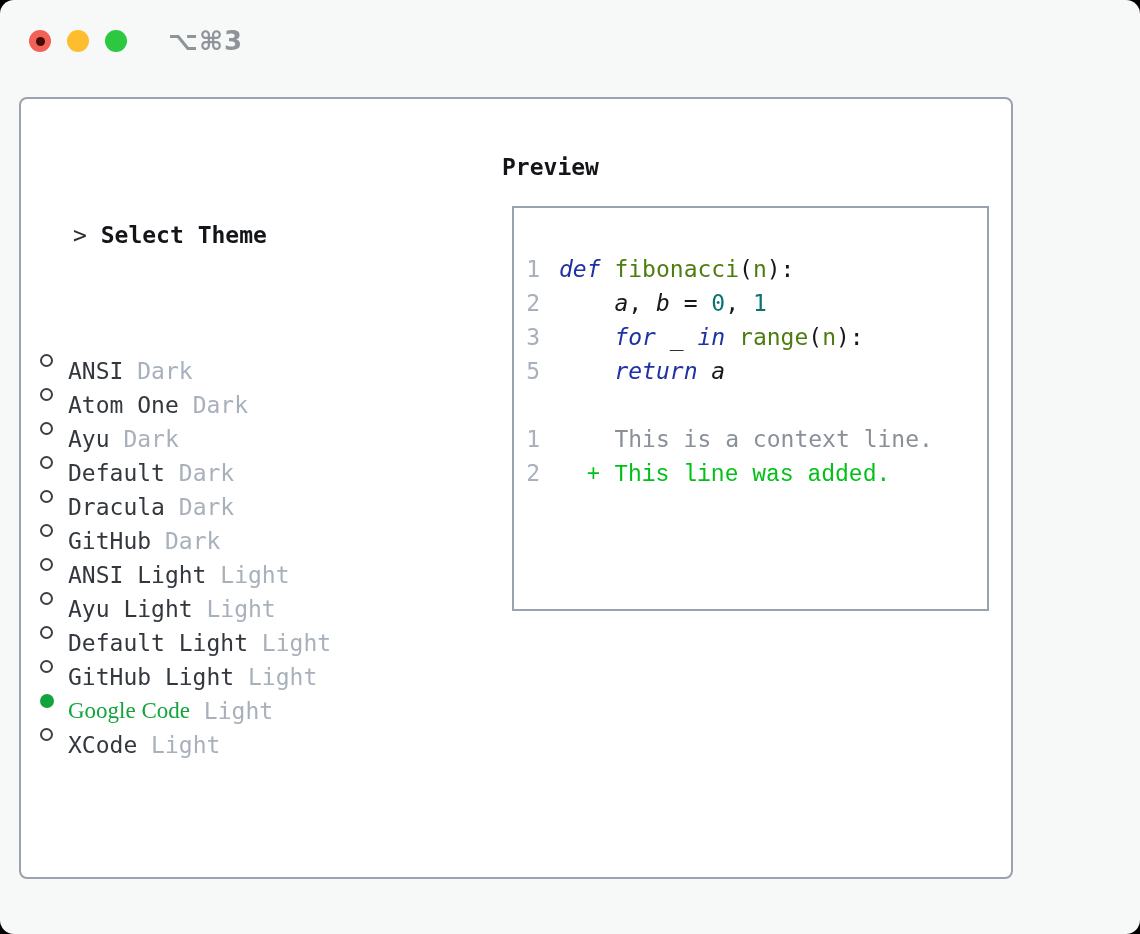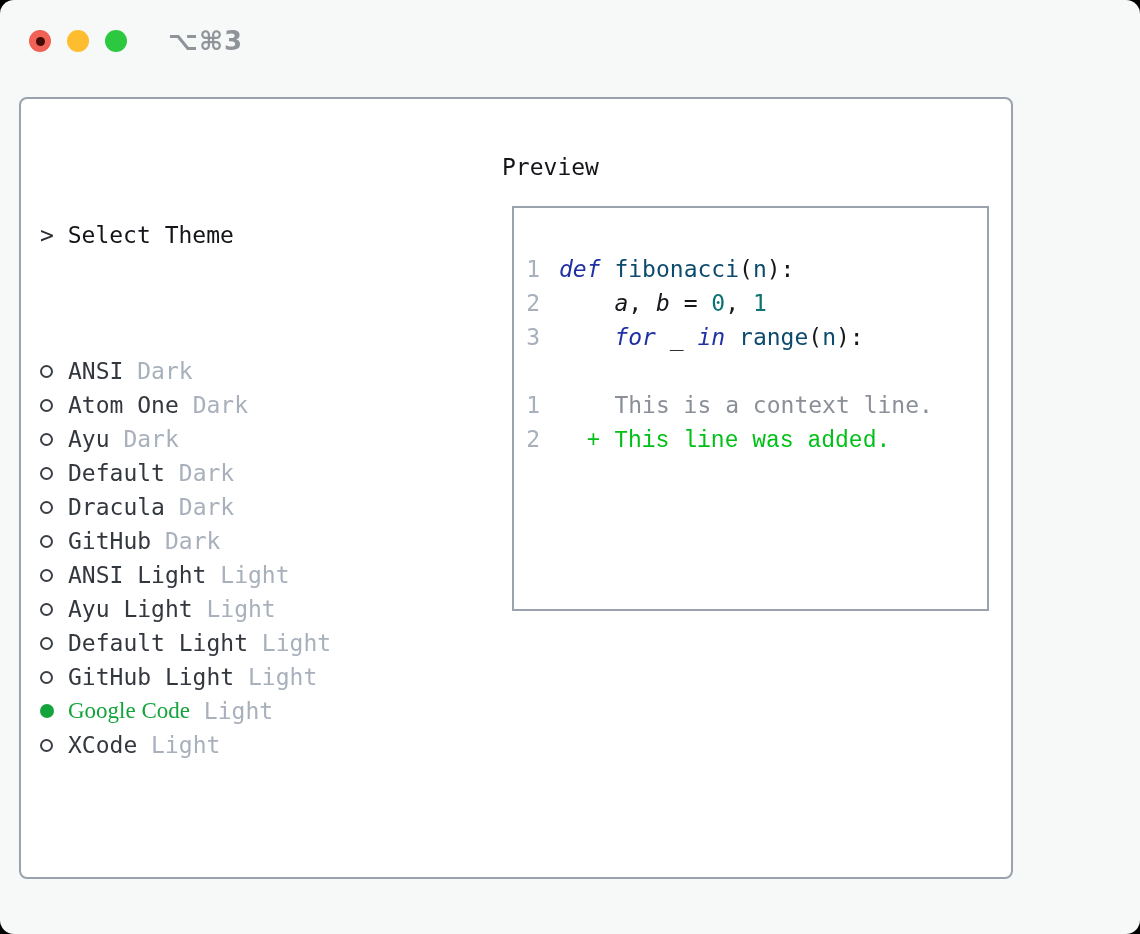--- a/index.html
+++ b/index.html
@@ -18,42 +18,42 @@
   .win-title{margin-left:25px;font-family:"DejaVu Sans","Liberation Sans",sans-serif;
              font-weight:bold;font-size:26px;color:#8f949b;letter-spacing:1px;}
 
   
   .panel{position:absolute;left:19px;top:97px;width:994px;height:782px;background:#fff;
          border:2px solid #9aa3ad;border-radius:8px;box-sizing:border-box;}
 
   
   .left-pane{position:absolute;left:19px;top:51px;font-size:23px;line-height:34px;
              color:#33373e;white-space:pre;}
-  .row{height:34px;line-height:34px;white-space:pre;}
-  .opt-row{display:flex;align-items:center;height:34px;white-space:pre;}
+  .row{height:34px;line-height:34px;white-space:pre;margin-left:33px;}
+  .opt-row{display:flex;height:34px;white-space:pre;}
   .radio{width:13px;height:13px;border-radius:50%;border:2.5px solid #3b3f46;
          box-sizing:border-box;margin-right:15px;flex:0 0 auto;}
   .radio.sel{border:none;background:#13a43c;width:14px;height:14px;margin-right:14px;}
   .opt-name{color:#33373e;}
   .opt-name.sel{color:#13a43c;font-family:Liberation Serif, serif;}
   .opt-variant{color:#a8b0bc;}
   .prefix{color:#2b2e33;}
-  .bold{font-weight:normal;}
+  .bold{font-weight:bold;}
   .title-text{color:#131519;}
 
   
   .preview-title{position:absolute;left:481px;top:51px;font-size:23px;line-height:34px;
                  color:#131519;}
   .preview-box{position:absolute;left:491px;top:107px;width:477px;height:405px;
                border:2px solid #9aa3ad;box-sizing:border-box;background:#fff;
                padding:44px 0 0 12px;overflow:hidden;}
   .code-row{height:34px;line-height:34px;white-space:pre;font-size:23px;}
   .ln{display:inline-block;width:14px;margin-right:19px;text-align:right;color:#a8b0bc;}
   .tk-kw{color:#2030a5;font-style:italic;}
-  .tk-fn{color:#0c4a6e;}
+  .tk-fn{color:#4d7c0f;}
   .tk-nu{color:#0b7273;}
   .tk-pl{color:#17181c;}
   .tk-va{color:#17181c;font-style:italic;}
   .dl-context{color:#8a8f98;text-align:right;}
   .dl-deleted{color:#c93420;}
   .dl-added{color:#00c017;font-family:Liberation Mono, monospace;}
 </style>
 </head>
 <body>
 
@@ -86,20 +86,21 @@
       
     </div>
 
     <div class="preview-title bold">Preview</div>
 
     <div class="preview-box">
       <div id="code">
           <div class="code-row"><span class="ln">1</span><span class="tk-kw">def</span><span class="tk-pl"> </span><span class="tk-fn">fibonacci</span><span class="tk-pl">(</span><span class="tk-fn">n</span><span class="tk-pl">):</span></div>
           <div class="code-row"><span class="ln">2</span><span class="tk-pl">    </span><span class="tk-va">a</span><span class="tk-pl">, </span><span class="tk-va">b</span><span class="tk-pl"> = </span><span class="tk-nu">0</span><span class="tk-pl">, </span><span class="tk-nu">1</span></div>
           <div class="code-row"><span class="ln">3</span><span class="tk-pl">    </span><span class="tk-kw">for</span><span class="tk-pl"> _ </span><span class="tk-kw">in</span><span class="tk-pl"> </span><span class="tk-fn">range</span><span class="tk-pl">(</span><span class="tk-fn">n</span><span class="tk-pl">):</span></div>
+          <div class="code-row"><span class="ln">5</span><span class="tk-pl">    </span><span class="tk-kw">return</span><span class="tk-pl"> </span><span class="tk-va">a</span></div>
         </div>
       <div class="code-row"></div>
       <div id="diff">
           <div class="code-row"><span class="ln">1</span><span class="dl-context">    This is a context line.</span></div>
           <div class="code-row"><span class="ln">2</span><span class="dl-added">  + This line was added.</span></div>
         </div>
     </div>
 
   </div>
 </div>

